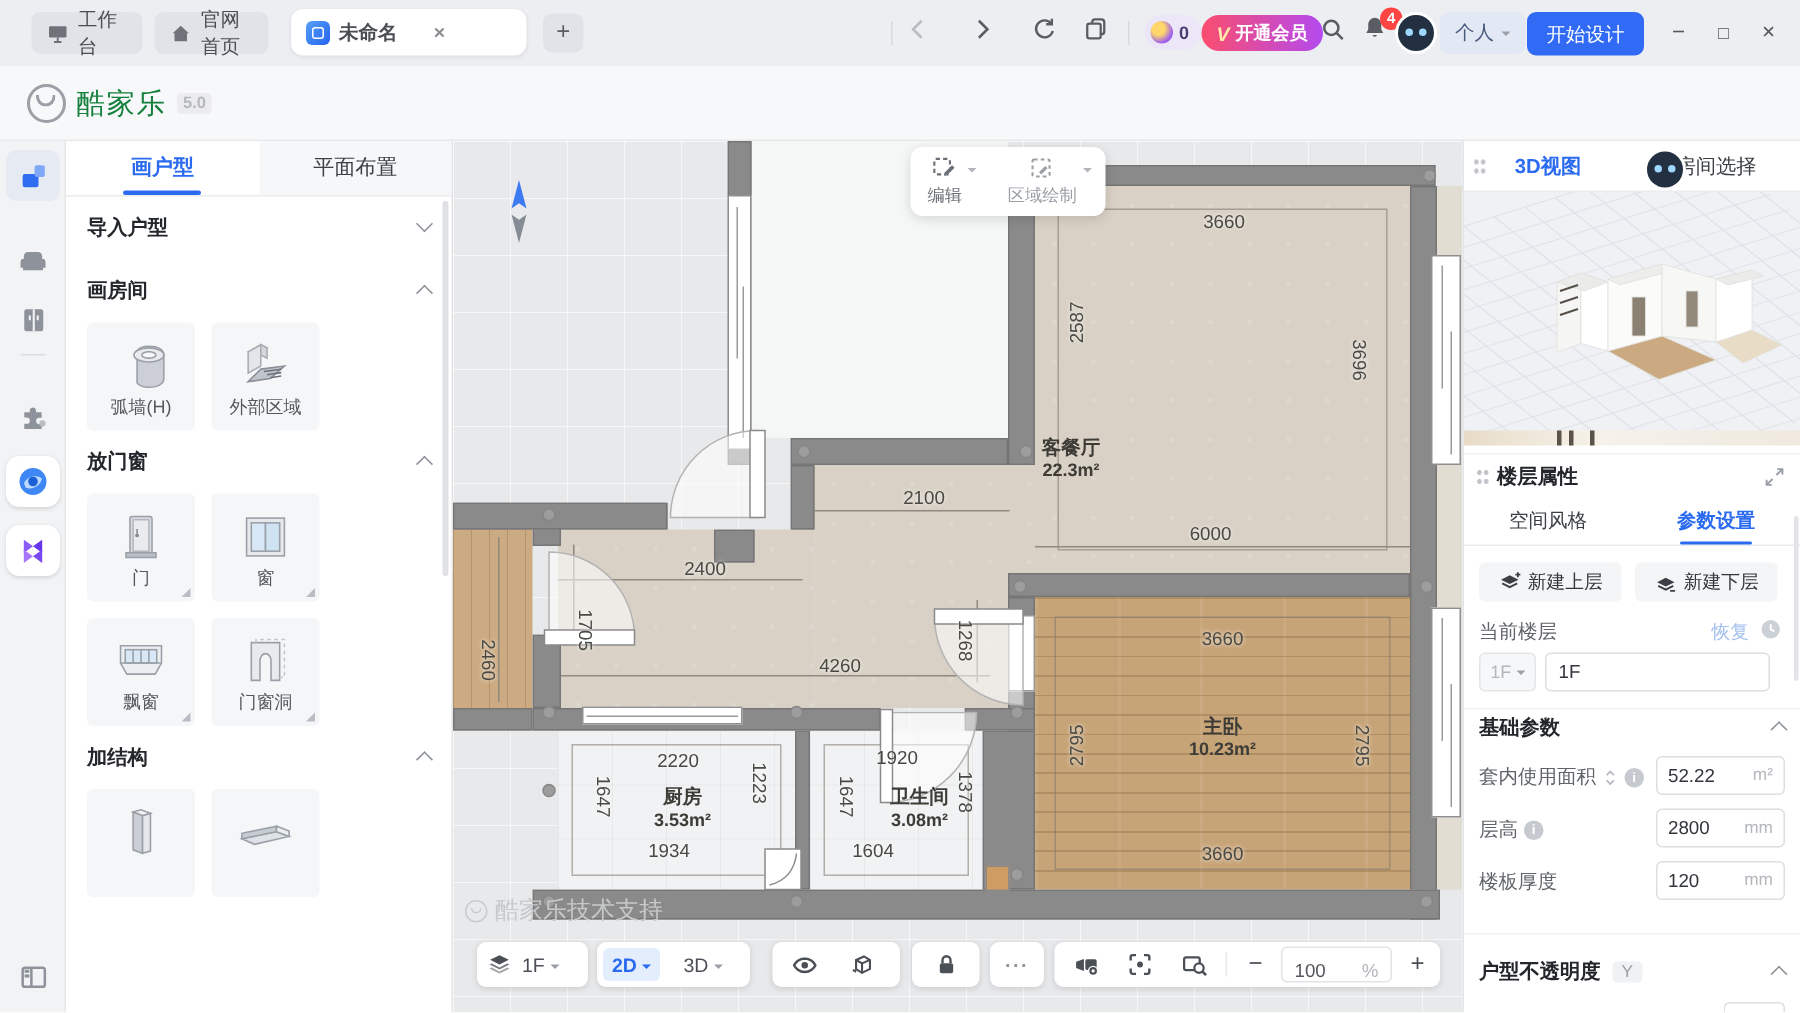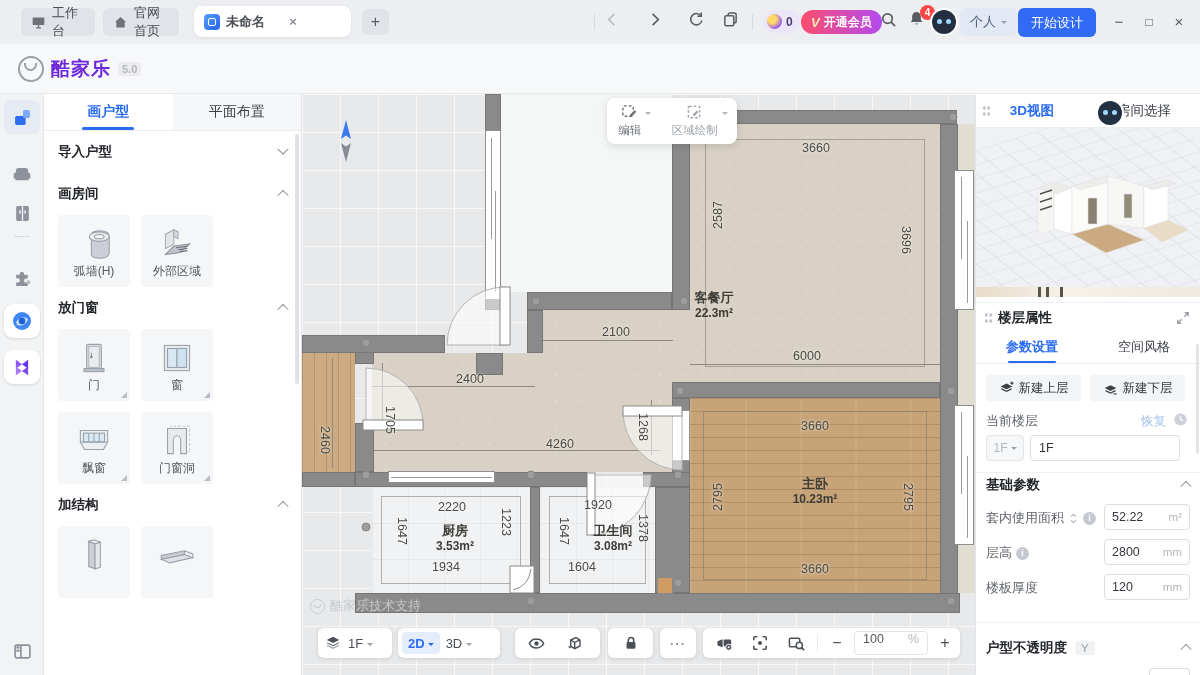--- a/index.html
+++ b/index.html
@@ -31,21 +31,21 @@
 .robot::before{content:"";position:absolute;left:5px;top:9px;width:5px;height:5px;border-radius:50%;background:#9fd8ff}
 .robot::after{content:"";position:absolute;right:5px;top:9px;width:5px;height:5px;border-radius:50%;background:#9fd8ff}
 #profile{position:absolute;left:960px;top:8px;height:28px;border-radius:6px;background:#e3e9f4;color:#46587c;display:flex;align-items:center;padding:0 10px;gap:5px;font-size:13px}
 #startdesign{position:absolute;left:1018px;top:8px;height:29px;border-radius:6px;background:#316af5;color:#fff;display:flex;align-items:center;padding:0 13px;font-size:13px}
 .winbtn{position:absolute;top:12px;width:22px;height:20px;text-align:center;line-height:20px;color:#54575c;font-size:14px}
 
 #toolbar{position:absolute;left:0;top:44px;width:1200px;height:50px;background:#f7f8fa;border-bottom:1px solid #e7e8ea}
 #logo{position:absolute;left:18px;top:12px;display:flex;align-items:center;gap:7px}
 #logo .lmark{width:26px;height:26px;border-radius:50%;border:2.5px solid #9aa0a6;position:relative}
 #logo .lmark::after{content:"";position:absolute;left:4px;top:5px;width:9px;height:6px;border:2px solid #9aa0a6;border-top:none;border-radius:0 0 8px 8px}
-#logo .lname{font-size:19px;font-weight:bold;color:#6d28d9;letter-spacing:1px}
+#logo .lname{font-size:19px;font-weight:normal;color:#15803d;letter-spacing:1px}
 #logo .lver{font-size:11px;color:#b4b9bf;background:#ececee;border-radius:3px;padding:1px 4px;font-weight:bold}
 .titem{position:absolute;top:49px;transform:translateX(-50%);display:flex;flex-direction:column;align-items:center;gap:3px;color:#3d4046;cursor:pointer}
 .titem .lbl{font-size:12px;white-space:nowrap}
 .titem.dis{color:#b7bbc1}
 .caret{width:0;height:0;border:3.5px solid transparent;border-top-color:#b2b6bc;position:absolute;top:58px}
 .vdiv{position:absolute;top:57px;width:1px;height:24px;background:#e3e4e7}
 #searchbox{position:absolute;left:920px;top:57px;width:88px;height:28px;background:#f0f1f3;border:1px solid #e7e8ea;border-radius:4px;display:flex;align-items:center;padding:0 8px;gap:5px;color:#9ca1a8;font-size:12.5px}
 #tbar-vip{position:absolute;left:1112px;top:59px}
 #tbar-robot{position:absolute;left:1098px;top:57px;z-index:2}
 
@@ -89,34 +89,34 @@
 .dot{position:absolute;width:9px;height:9px;border-radius:50%;background:#9d9d9d;border:1px solid #868686;transform:translate(-50%,-50%)}
 .dline{position:absolute;background:#8f8a80}
 .dim{position:absolute;transform:translate(-50%,-50%);font-size:12.5px;color:#4a4a45;white-space:nowrap;text-shadow:0 0 3px rgba(255,255,255,.9);font-weight:500}
 .dim.r90{transform:translate(-50%,-50%) rotate(90deg)}
 .dim.rm90{transform:translate(-50%,-50%) rotate(-90deg)}
 .room{position:absolute;transform:translate(-50%,-50%);text-align:center;color:#3e3c37;line-height:1.25;white-space:nowrap}
 .room .rname{font-size:13px;font-weight:bold}
 .room .rarea{font-size:12px;font-weight:600}
 #doorsvg{position:absolute;left:0;top:0}
 #compass{position:absolute;left:37px;top:26px}
-#watermark{position:absolute;left:8px;top:503px;display:flex;align-items:center;gap:5px;color:#c6c8ca;font-size:13px}
+#watermark{position:absolute;left:8px;top:503px;display:flex;align-items:center;gap:5px;color:#c6c8ca;font-size:16px}
 #watermark .wmc{width:15px;height:15px;border-radius:50%;border:1.5px solid #c9cbcd;position:relative}
 #watermark .wmc::after{content:"";position:absolute;left:3px;top:4px;width:5px;height:3px;border:1.2px solid #c9cbcd;border-top:none;border-radius:0 0 5px 5px}
 #floatbar{position:absolute;left:305px;top:4px;width:130px;height:46px;background:#fff;border-radius:8px;box-shadow:0 2px 8px rgba(0,0,0,.13);display:flex;align-items:flex-start;justify-content:space-around;padding-top:6px}
 .fitem{display:flex;flex-direction:column;align-items:center;gap:2px;font-size:11.5px;color:#6b7077;position:relative;padding-right:8px}
 .fitem.dis{color:#9ba0a7}
 .fitem .caret{top:8px;right:-2px;left:auto;position:absolute}
 
 .bgroup{position:absolute;top:534px;height:30px;background:#fff;border-radius:6px;box-shadow:0 1px 4px rgba(0,0,0,.12);display:flex;align-items:center;color:#4b4f56;font-size:13px}
 .bicon{display:flex;align-items:center;justify-content:center;width:30px;color:#4b4f56}
 .bsep{width:1px;height:16px;background:#e6e7e9}
 .pill2d{background:#e3edfc;color:#2b6bf0;font-weight:bold;border-radius:4px;height:22px;display:flex;align-items:center;padding:0 6px;gap:3px;margin:0 4px}
 .caret2{width:0;height:0;border:3.5px solid transparent;border-top-color:#9ba0a7;margin-top:6px}
-.zoombox{width:74px;height:24px;border:1px solid #e2e3e6;border-radius:4px;display:flex;align-items:flex-start;justify-content:space-between;padding:0 8px;color:#55585e;font-size:12.5px;margin:0 4px}
+.zoombox{width:74px;height:24px;border:1px solid #e2e3e6;border-radius:4px;display:flex;align-items:flex-end;justify-content:space-between;padding:0 8px;color:#55585e;font-size:12.5px;margin:0 4px}
 .zoombox .pct{color:#b4b7bc}
 .zbtn{width:26px;text-align:center;font-size:16px;color:#4b4f56}
 
 #rpanel{position:absolute;left:975px;top:94px;width:225px;height:581px;background:#fff;border-left:1px solid #e3e4e7}
 #rtabs{height:34px;border-bottom:1px solid #ebecee;display:flex;align-items:center;position:relative}
 .rtab{flex:1;text-align:center;font-size:13.5px;color:#3c4046}
 .rtab.active{color:#2b6bf0;font-weight:bold}
 .dots6{position:absolute;left:6px;top:11px;width:9px;height:12px;background-image:radial-gradient(#c0c3c8 1.3px,transparent 1.5px);background-size:4.5px 6px}
 #view3d{position:absolute;left:0;top:34px;width:224px;height:168px;background:#f1f2f5;overflow:hidden}
 #matstrip{position:absolute;left:0;top:193px;width:224px;height:10px;background:linear-gradient(90deg,#e8dcc8,#f6f2ea 40%,#efe9df)}
@@ -733,21 +733,21 @@
             </svg>
           </span>
           <span>1F</span>
           <span class="caret2" style="margin:5px 0 0 4px"></span>
         </div>
         <div class="bgroup" style="left: 96px; width: 102px;">
           <span class="pill2d">
             <span>2D</span>
             <span class="caret" style="position:static;border-top-color:#2b6bf0;margin-top:6px"></span>
           </span>
-          <span style="margin-left:2px">3D</span>
+          <span style="margin-left:12px">3D</span>
           <span class="caret2" style="margin:5px 0 0 4px"></span>
         </div>
         <div class="bgroup" style="left: 213px; width: 85px;">
           <span class="bicon" style="margin-left:6px">
             <svg width="17" height="17" viewBox="0 0 18 18" fill="currentColor">
               <path d="M9 4.2C5.2 4.2 2.4 7 1.5 9c.9 2 3.7 4.8 7.5 4.8S15.7 11 16.5 9C15.6 7 12.8 4.2 9 4.2z" fill="none" stroke="currentColor" stroke-width="1.7"></path>
               <circle cx="9" cy="9" r="2.3"></circle>
             </svg>
           </span>
           <span class="bicon" style="margin-left:8px">
@@ -865,22 +865,22 @@
         <i style="left:84px;width:3px"></i>
       </div>
     <div id="fphead">
       <span class="dots6"></span>
       <span>楼层属性</span>
       <svg id="fpexpand" width="14" height="14" viewBox="0 0 16 16">
           <path d="M10 2h4v4M14 2l-4.5 4.5M6 14H2v-4M2 14l4.5-4.5" stroke="#9aa0a6" fill="none" stroke-width="1.5"></path>
         </svg>
     </div>
     <div id="subtabs">
+        <div class="stab">空间风格</div>
         <div class="stab active">参数设置</div>
-        <div class="stab">空间风格</div>
       </div>
     <div class="rbtn" style="left:10px">
       <svg width="15" height="15" viewBox="0 0 18 18">
           <path d="M9 3l7 3.5L9 10 2 6.5z" fill="#3c4046"></path>
           <path d="M3 9.5L9 12.5 15 9.5" stroke="#3c4046" fill="none" stroke-width="1.5"></path>
           <path d="M13.5 2.5h4M15.5 .5v4" stroke="#3c4046" stroke-width="1.4"></path>
         </svg>
       <span>新建上层</span>
     </div>
     <div class="rbtn" style="left:114px">

